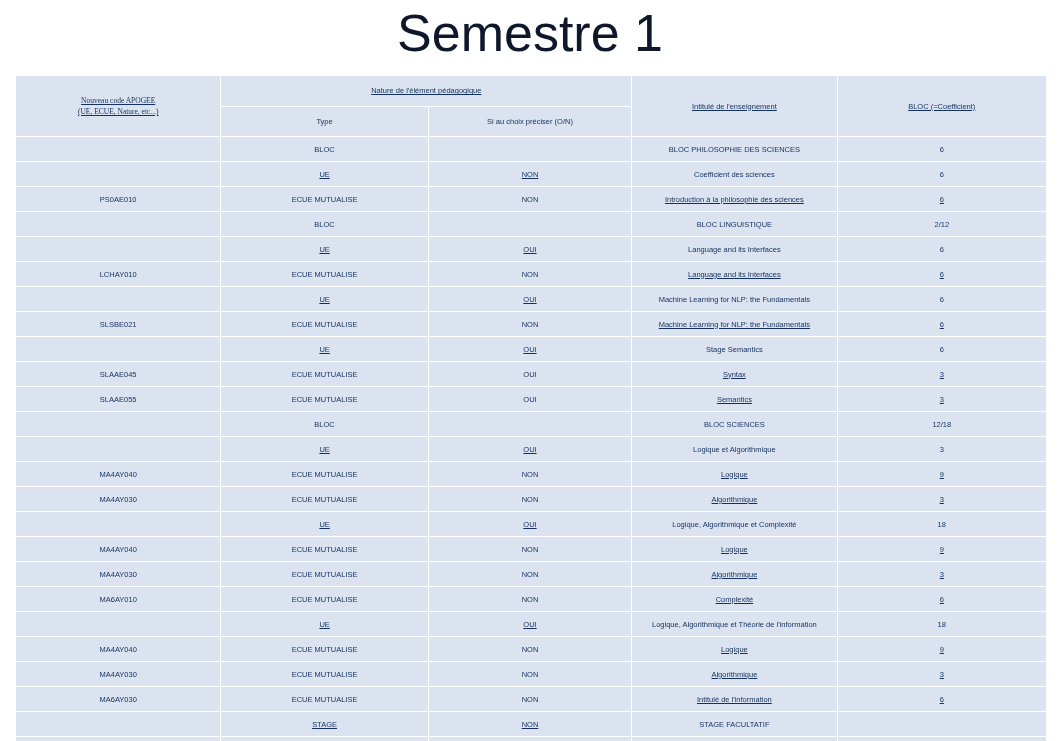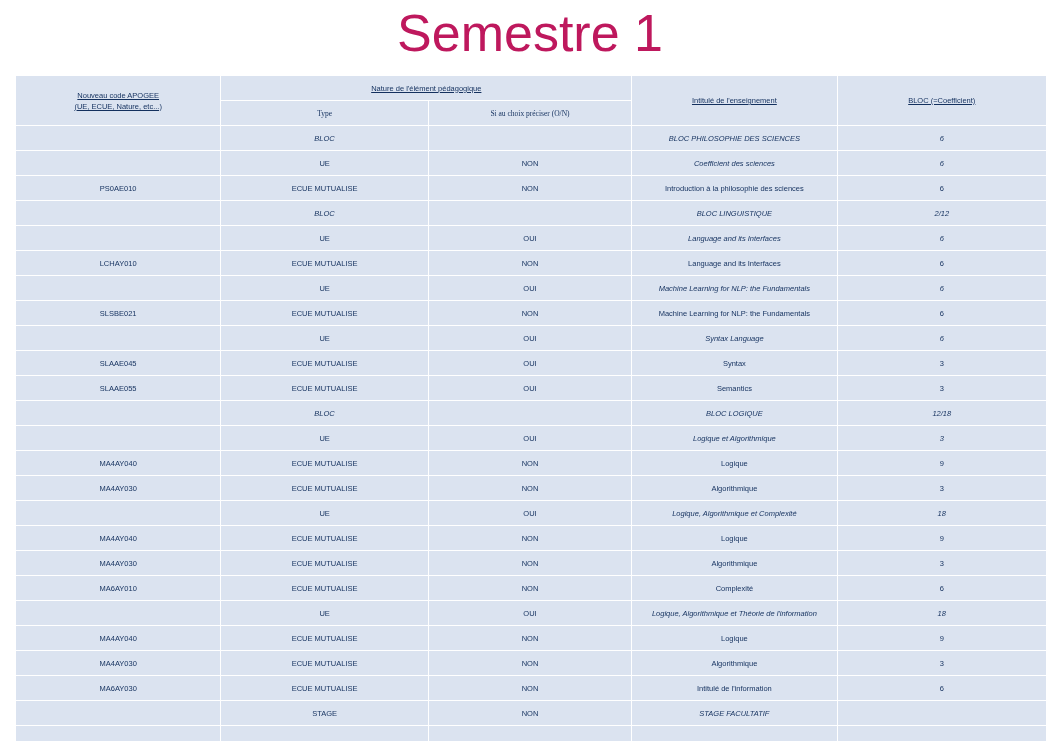--- a/index.html
+++ b/index.html
@@ -16,21 +16,21 @@
   .page {
     position: relative;
     width: 1060px;
     height: 741px;
     background: #ffffff;
   }
   .title {
     text-align: center;
     font-size: 52px;
     font-weight: 400;
-    color: #be185d;
+    color: #0f172a;
     letter-spacing: 0px;
     padding-top: 2px;
     line-height: 62px;
     font-family: "Liberation Sans", sans-serif;
   }
   table.sched {
     border-collapse: separate;
     border-spacing: 1px;
     width: 1032px;
     margin-left: 15px;
@@ -60,39 +60,38 @@
   
   .hdr-blue {
     background: #3f6fb5;
     color: #ffffff;
     font-size: 8px;
     font-weight: bold;
     text-decoration: underline;
     height: 25px;
     line-height: 11px;
   }
-  .hdr-blue.two-line { padding: 12px 4px; white-space: normal; }
+  .hdr-blue.two-line { padding: 18px 4px; white-space: normal; font-family: Liberation Serif, serif; }
   .hdr-sub {
     background: #dbe3f0;
     color: #13305e;
     font-size: 7.5px;
     height: 17px;
-    font-family: Liberation Serif, serif;
   }
   
   .code {
     background: #4472c4;
     color: #ffffff;
     font-weight: bold;
     font-size: 8px;
   }
   .code.empty { color: #4472c4; }
 
-  .cell-bloc { background: #c9d5ea; font-weight: normal; font-style: italic; }
-  .cell-lighter { background: #e8edf7; }
+  .cell-bloc { background: #c9d5ea; font-weight: normal; }
+  .cell-lighter { background: #e8edf7; text-decoration: underline; }
   .cell-white { background: #eef2f9; }
 </style>
 </head>
 <body>
 
 <div class="page">
 
   <div class="title">Semestre 1</div>
 
   <table class="sched">
@@ -172,42 +171,42 @@
           <td class="code">SLSBE021</td>
           <td class="cell-white">ECUE MUTUALISE</td>
           <td class="cell-white">NON</td>
           <td class="cell-lighter">Machine Learning for NLP: the Fundamentals</td>
           <td class="cell-lighter">6</td>
         </tr>
         <tr>
           <td class="code empty"></td>
           <td class="cell-lighter">UE</td>
           <td class="cell-lighter">OUI</td>
-          <td class="cell-bloc">Syntax Language</td>
+          <td class="cell-bloc">Stage Semantics</td>
           <td class="cell-bloc">6</td>
         </tr>
         <tr>
           <td class="code">SLAAE045</td>
           <td class="cell-white">ECUE MUTUALISE</td>
           <td class="cell-white">OUI</td>
           <td class="cell-lighter">Syntax</td>
           <td class="cell-lighter">3</td>
         </tr>
         <tr>
           <td class="code">SLAAE055</td>
           <td class="cell-white">ECUE MUTUALISE</td>
           <td class="cell-white">OUI</td>
           <td class="cell-lighter">Semantics</td>
           <td class="cell-lighter">3</td>
         </tr>
         <tr>
           <td class="code empty"></td>
           <td class="cell-bloc">BLOC</td>
           <td class="cell-bloc"></td>
-          <td class="cell-bloc">BLOC LOGIQUE</td>
+          <td class="cell-bloc">BLOC SCIENCES</td>
           <td class="cell-bloc">12/18</td>
         </tr>
         <tr>
           <td class="code empty"></td>
           <td class="cell-lighter">UE</td>
           <td class="cell-lighter">OUI</td>
           <td class="cell-bloc">Logique et Algorithmique</td>
           <td class="cell-bloc">3</td>
         </tr>
         <tr>

